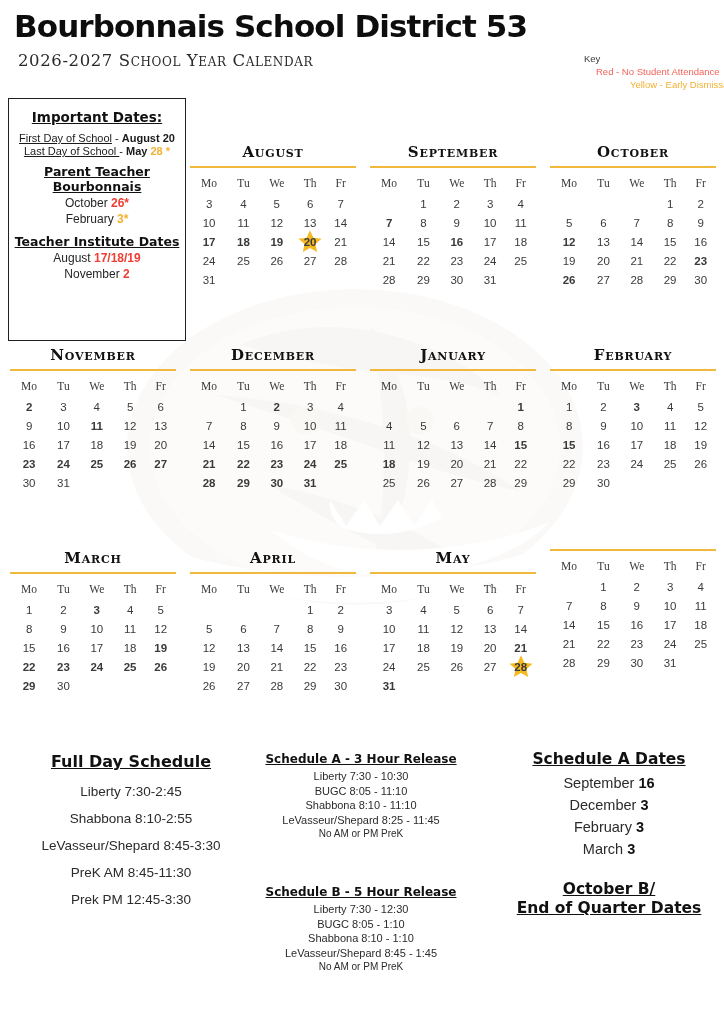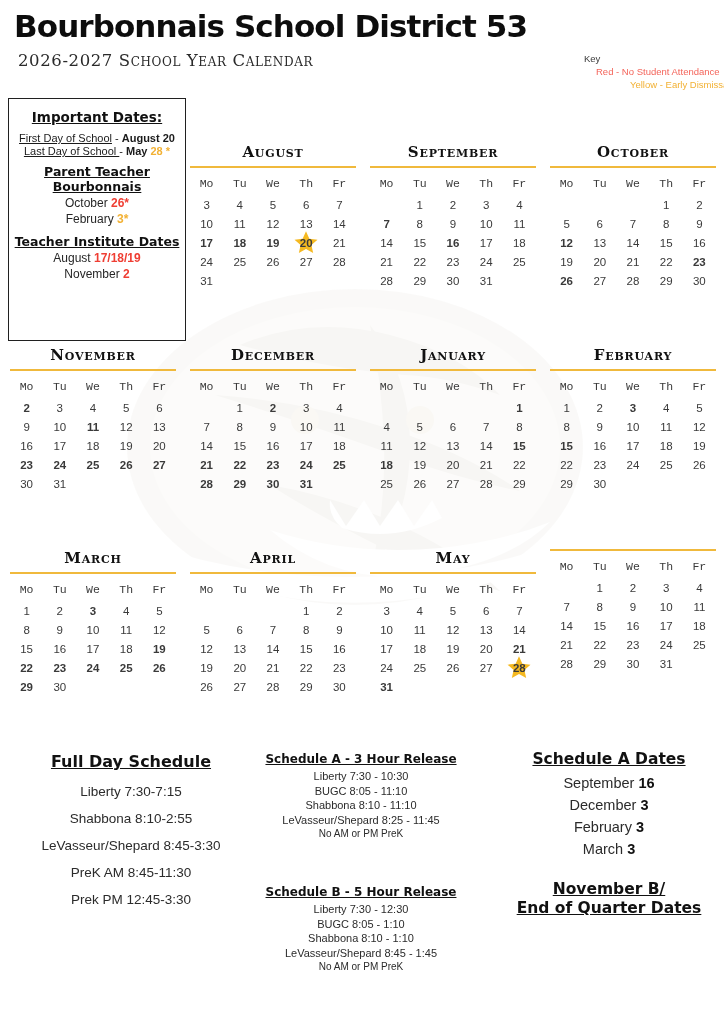--- a/index.html
+++ b/index.html
@@ -89,21 +89,21 @@
     font-size: 15px;
     letter-spacing: 0.8px;
     color: #111;
     padding-bottom: 5px;
   }
   .cal-rule { height: 1.6px; background: #f0b93c; width: 100%; margin-bottom: 7px; }
   table.cal-t { width: 100%; border-collapse: collapse; }
   table.cal-t th {
     font-weight: normal; font-size: 11.5px; color: #3a3a3a;
     padding: 2px 0 6px 0; text-align: center;
-    font-family: Liberation Mono, monospace;
+    font-family: Liberation Serif, serif;
   }
   table.cal-t td {
     font-size: 11.5px; text-align: center; color: #3a3a3a;
     padding: 3.5px 0; height: 19px; position: relative;
   }
   td.d-red { color: #ef3e33; font-weight: bold; }
   td.d-yel { color: #f2b134; font-weight: bold; }
   td.d-star { color: #1a1a1a; font-weight: bold; }
   td.d-star .star {
     position: absolute; left: 50%; top: 50%;
@@ -781,21 +781,21 @@
               <td><span class="num"></span></td>
             </tr>
           </tbody>
         </table>
       </div>
     </div>
 
   <div class="sched" id="full-day">
     <div class="sched-h">Full Day Schedule</div>
     <div>
-        <div class="sched-l">Liberty 7:30-7:15</div>
+        <div class="sched-l">Liberty 7:30-2:45</div>
         <div class="sched-l">Shabbona 8:10-2:55</div>
         <div class="sched-l">LeVasseur/Shepard 8:45-3:30</div>
         <div class="sched-l">PreK AM 8:45-11:30</div>
         <div class="sched-l">Prek PM 12:45-3:30</div>
       </div>
   </div>
 
   <div class="sched" id="sched-a">
     <div class="sched-h">Schedule A - 3 Hour Release</div>
     <div>
@@ -823,18 +823,18 @@
     <div>
         <div class="sched-l"><span>September </span><b>16</b></div>
         <div class="sched-l"><span>December </span><b>3</b></div>
         <div class="sched-l"><span>February </span><b>3</b></div>
         <div class="sched-l"><span>March </span><b>3</b></div>
       </div>
   </div>
 
   <div class="sched" id="dates-b">
     <div class="sched-h">
-      <span>November B/</span><br>
+      <span>October B/</span><br>
       <span>End of Quarter Dates</span>
     </div>
   </div>
 
 </div>
 
 </body></html>

